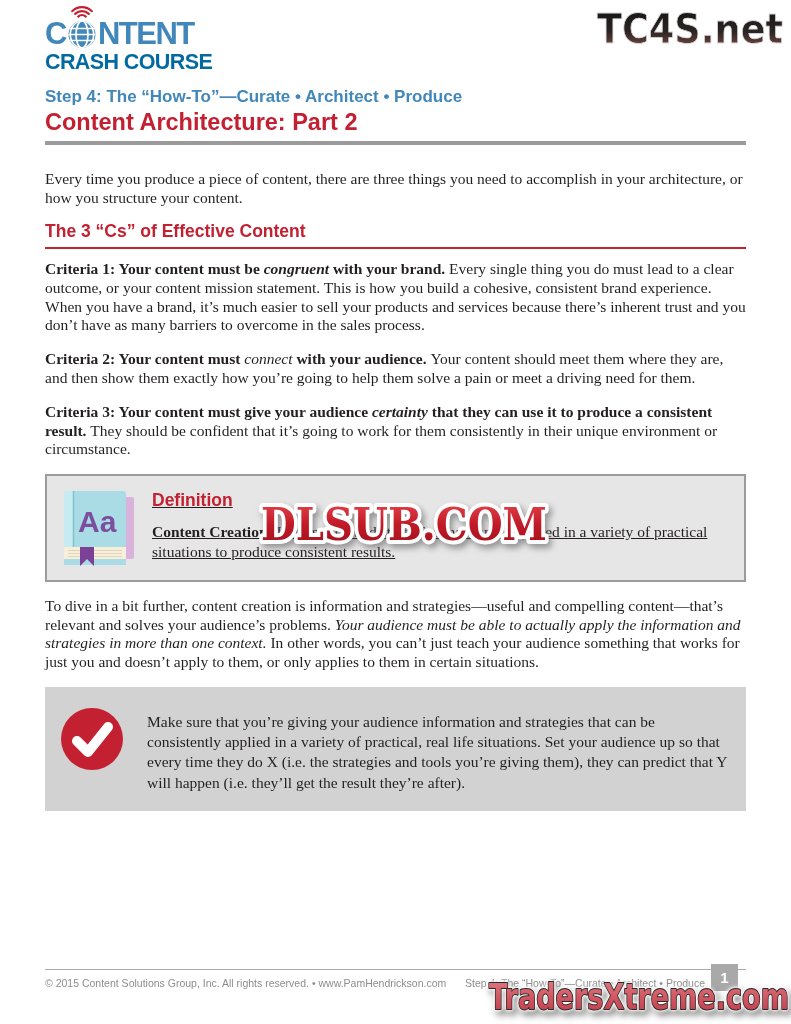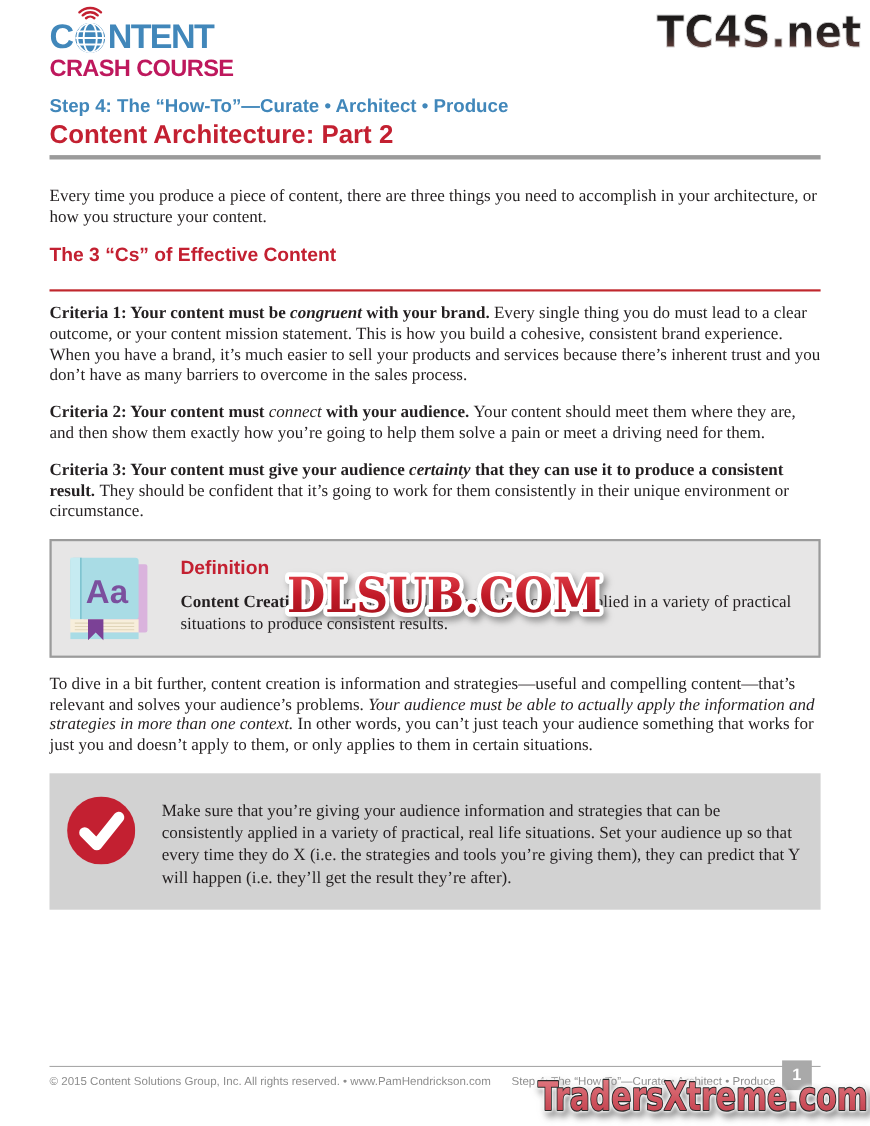--- a/index.html
+++ b/index.html
@@ -8,38 +8,38 @@
     font-family:"Liberation Serif",serif;color:#231f20;
   }
   .content{position:absolute;left:45px;right:45px;top:0;padding-top:18px;}
 
   
   .logo-line1{font-family:"Liberation Sans",sans-serif;font-weight:bold;font-size:31px;
     color:#4187ba;letter-spacing:-1.5px;line-height:1;display:flex;align-items:flex-end;}
   .globe-wrap{position:relative;width:30px;height:29px;display:inline-block;margin:0 1px;}
   .globe-wrap svg{position:absolute;left:0;top:-15px;overflow:visible;}
   .logo-line2{font-family:"Liberation Sans",sans-serif;font-weight:bold;font-size:21.5px;
-    color:#be185d;letter-spacing:-0.6px;line-height:1;margin-top:3px;}
+    color:#0369a1;letter-spacing:-0.6px;line-height:1;margin-top:3px;}
 
   
   .kicker{margin-top:14px;font-family:"Liberation Sans",sans-serif;font-weight:bold;
     font-size:17px;color:#4187ba;line-height:1;}
   .page-title{margin-top:5px;font-family:"Liberation Sans",sans-serif;font-weight:bold;
     font-size:23.5px;color:#c32031;line-height:1.05;}
   .title-rule{height:4px;background:#9b9b9b;margin-top:7px;}
   .section-heading{margin-top:10px;font-family:"Liberation Sans",sans-serif;font-weight:bold;
-    font-size:17.5px;color:#c32031;line-height:1;padding-bottom:23px;border-bottom:2px solid #c0272d;}
+    font-size:17.5px;color:#c32031;line-height:1;padding-bottom:7px;border-bottom:2px solid #c0272d;}
 
   
   .para{font-size:15.5px;line-height:1.2;margin-top:11px;}
   .intro{margin-top:25px;}
 
   
   .def-box{margin-top:13px;background:#e7e6e6;border:2px solid #9b9b9b;
-    padding:13px 18px 13px 15px;display:flex;gap:26px;position:relative;}
+    padding:13px 18px 13px 15px;display:flex;gap:14px;position:relative;text-decoration:underline;}
   .def-icon{flex:none;width:76px;height:78px;}
   .box-heading{font-family:"Liberation Sans",sans-serif;font-weight:bold;font-size:17.5px;
     color:#c32031;line-height:1;margin:3px 0 0 0;}
   .def-body{font-size:15.5px;line-height:1.3;margin-top:12px;}
 
   
   .tip-box{margin-top:14px;background:#d2d2d2;padding:16px 18px 18px 16px;overflow:hidden;}
   .tip-icon{float:left;width:62px;height:62px;margin:5px 24px 10px 0;}
   .tip-body{font-size:15.5px;line-height:1.3;margin-top:9px;}
 

